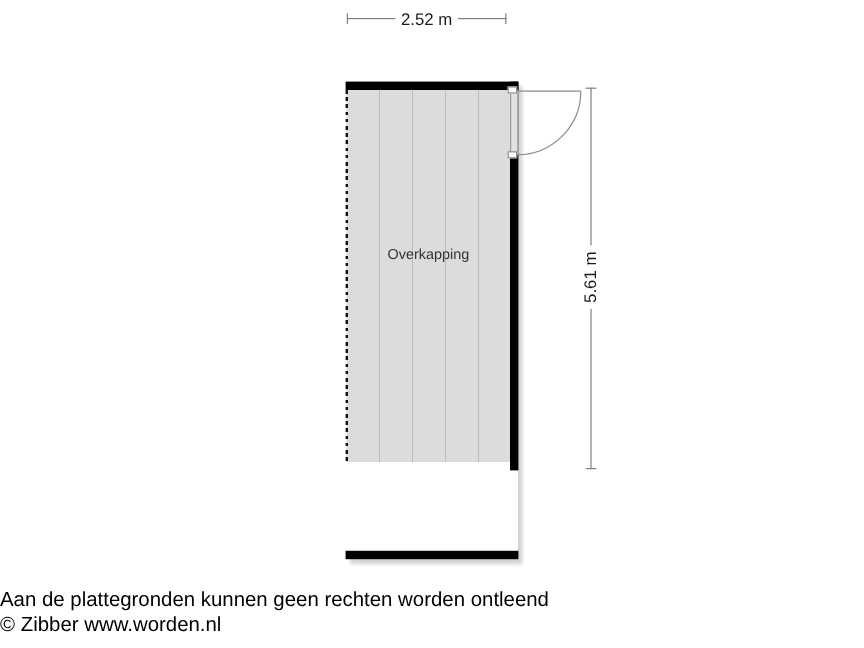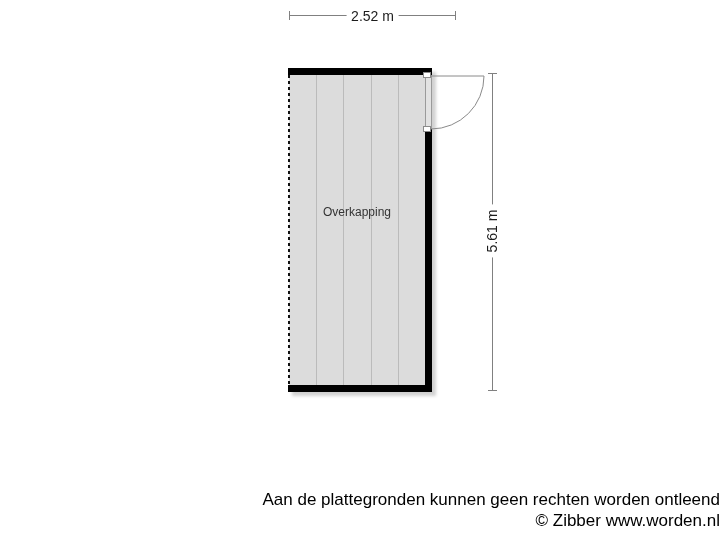--- a/index.html
+++ b/index.html
@@ -6,21 +6,21 @@
   html, body { background: #fff; }
   .canvas {
     position: relative;
     width: 720px; height: 540px;
     background: var(--background, #fff);
     font-family: "Liberation Sans", sans-serif;
     overflow: hidden;
   }
 
   
-  .dim-top { position: absolute; left: 289px; top: 9px; width: 167px; height: 13px; padding-left: 31px; }
+  .dim-top { position: absolute; left: 289px; top: 9px; width: 133px; height: 13px; padding-left: 31px; }
   .dim-top .dim-line { position: absolute; left: 0; right: 0; top: 6px; height: 1px; background: var(--dim-line, #808080); }
   .dim-top .tick { position: absolute; top: 2px; width: 1px; height: 9px; background: var(--dim-line, #808080); }
   .dim-top .tick.left { left: 0; }
   .dim-top .tick.right { right: 0; }
   .dim-label {
     position: absolute; left: 50%; top: 50%;
     transform: translate(-50%, -50%);
     background: var(--background, #fff);
     padding: 0 5px;
     font-size: 14px; color: var(--dim-text, #1c1c1c);
@@ -31,21 +31,21 @@
   .dim-right { position: absolute; left: 486px; top: 73px; width: 13px; height: 318px; }
   .dim-right .dim-line { position: absolute; top: 0; bottom: 0; left: 6px; width: 1px; background: var(--dim-line, #808080); }
   .dim-right .tick { position: absolute; left: 2px; width: 9px; height: 1px; background: var(--dim-line, #808080); }
   .dim-right .tick.top { top: 0; }
   .dim-right .tick.bottom { bottom: 0; }
   .dim-right .dim-label { transform: translate(-50%, -50%) rotate(-90deg); }
 
   
   .plan {
     position: absolute; left: 288px; top: 68px;
-    width: 144px; height: 324px;
+    width: 144px; height: 398px;
     box-shadow: 4px 4px 3px rgba(0,0,0,0.18);
   }
   .wall { position: absolute; background: var(--wall, #000); }
   .wall-top    { left: 0; top: 0; width: 144px; height: 7px; }
   .wall-bottom { left: 0; bottom: 0; width: 144px; height: 7px; }
   .wall-right  { right: 0; top: 0; width: 7px; height: 324px; }
   .floor {
     position: absolute; left: 1px; top: 7px; width: 136px; height: 310px;
     background-color: var(--floor, #dcdcdc);
     background-image: repeating-linear-gradient(90deg,
@@ -75,21 +75,21 @@
     position: absolute; left: 135px; width: 8px; height: 6px;
     background: #fff; border: 1px solid #8a8a8a;
   }
   .hinge.top { top: 4px; }
   .hinge.bottom { top: 58px; }
   .door-swing { position: absolute; left: 142px; top: 6px; overflow: visible; }
 
   
   .footer {
     position: absolute; left: 0; right: 0; top: 489px;
-    text-align: right;
+    text-align: left;
     font-size: 17px; line-height: 21px;
     color: var(--footer-text, #000);
   }
 </style>
 </head>
 <body>
 
 <div class="canvas">
 
   <div class="dim-top">

